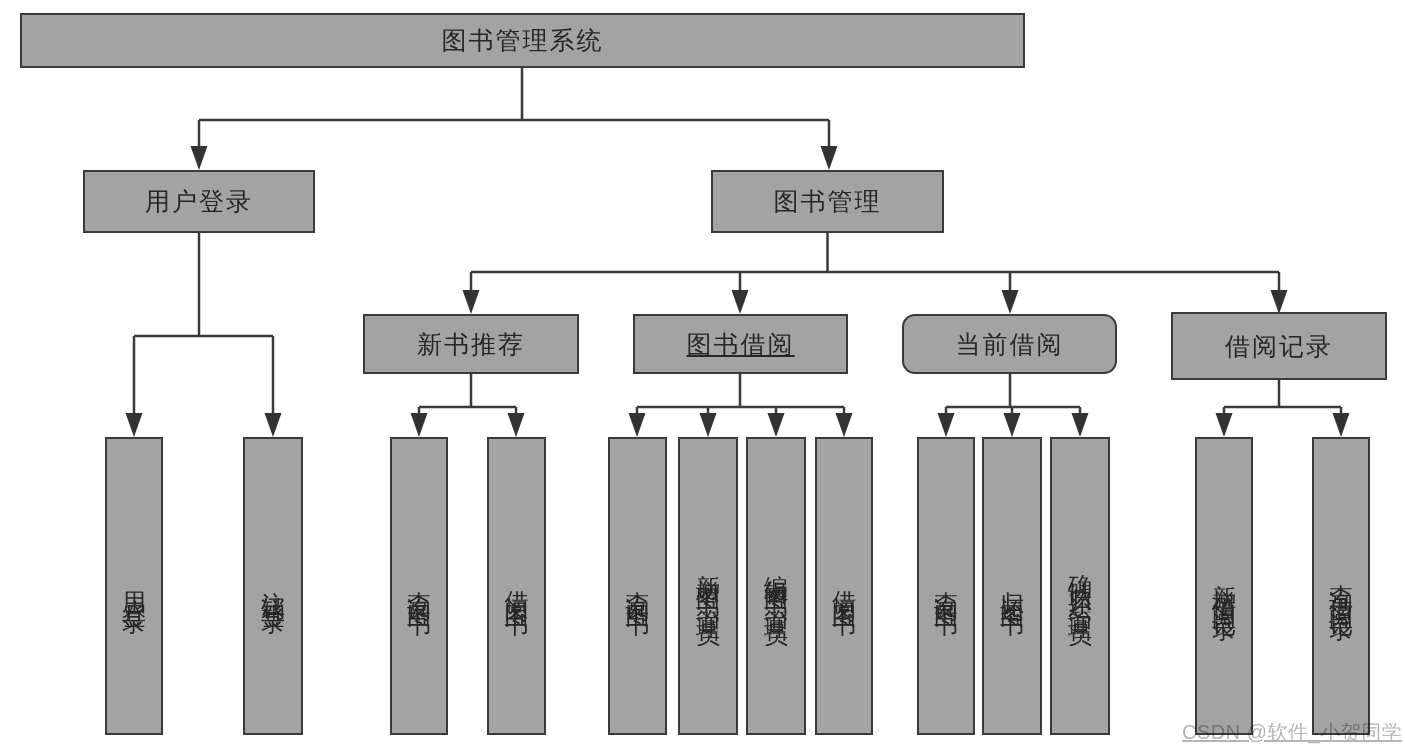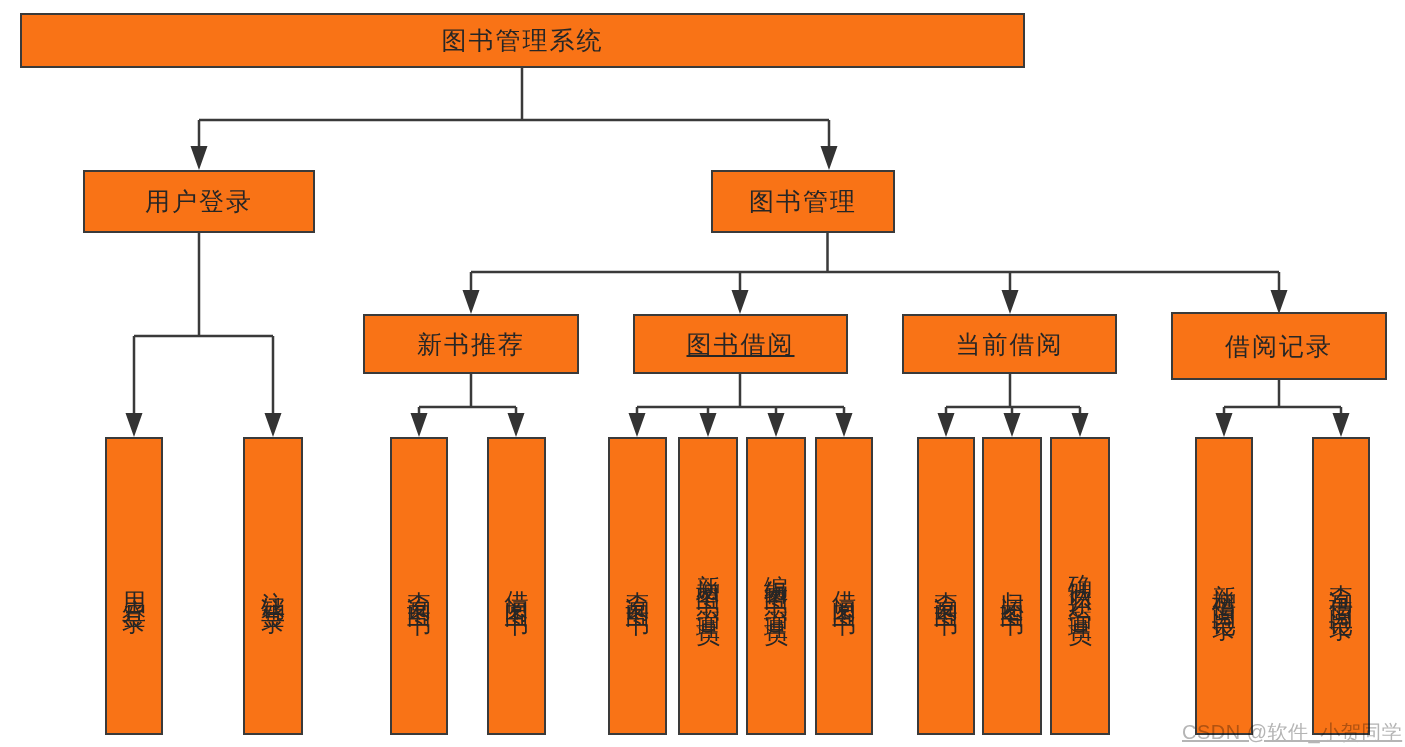--- a/index.html
+++ b/index.html
@@ -2,36 +2,36 @@
 <html><head>
 <meta charset="utf-8">
 <style>
   html,body{margin:0;padding:0;background:#fff;}
   .canvas{
     position:relative;width:1405px;height:747px;background:#ffffff;
     font-family:"Liberation Sans",sans-serif;overflow:hidden;
   }
   .connectors{position:absolute;left:0;top:0;width:1405px;height:747px;}
   .node{
-    position:absolute;background:#f97316;border:2.5px solid #3a3a3a;
+    position:absolute;background:#a3a3a3;border:2.5px solid #3a3a3a;
     box-sizing:border-box;display:flex;align-items:center;justify-content:center;
     color:#262626;
   }
   .hnode .lbl{font-size:25px;letter-spacing:2px;line-height:1;white-space:nowrap;}
   .vnode .vlbl{
     writing-mode:vertical-rl;text-orientation:mixed;
     font-size:24px;letter-spacing:7px;line-height:1;white-space:nowrap;
   }
   
   #n-root{left:20px;top:13px;width:1005px;height:55px;}
   #n-l2a{left:83px;top:170px;width:232px;height:63px;}
-  #n-l2b{left:711px;top:170px;width:184px;height:63px;}
+  #n-l2b{left:711px;top:170px;width:233px;height:63px;}
   #n-l3a{left:363px;top:314px;width:216px;height:60px;}
   #n-l3b{left:633px;top:314px;width:215px;height:60px;text-decoration:underline;}
-  #n-l3c{left:902px;top:314px;width:215px;height:60px;}
+  #n-l3c{left:902px;top:314px;width:215px;height:60px;border-radius:13px;}
   #n-l3d{left:1171px;top:312px;width:216px;height:68px;}
   
   .leaf{top:437px;height:298px;}
   #lf-1a{left:105px;width:58px;}
   #lf-1b{left:243px;width:60px;}
   #lf-2a{left:390px;width:58px;}
   #lf-2b{left:487px;width:59px;}
   #lf-3a{left:608px;width:59px;}
   #lf-3b{left:678px;width:60px;}
   #lf-3c{left:746px;width:60px;}

